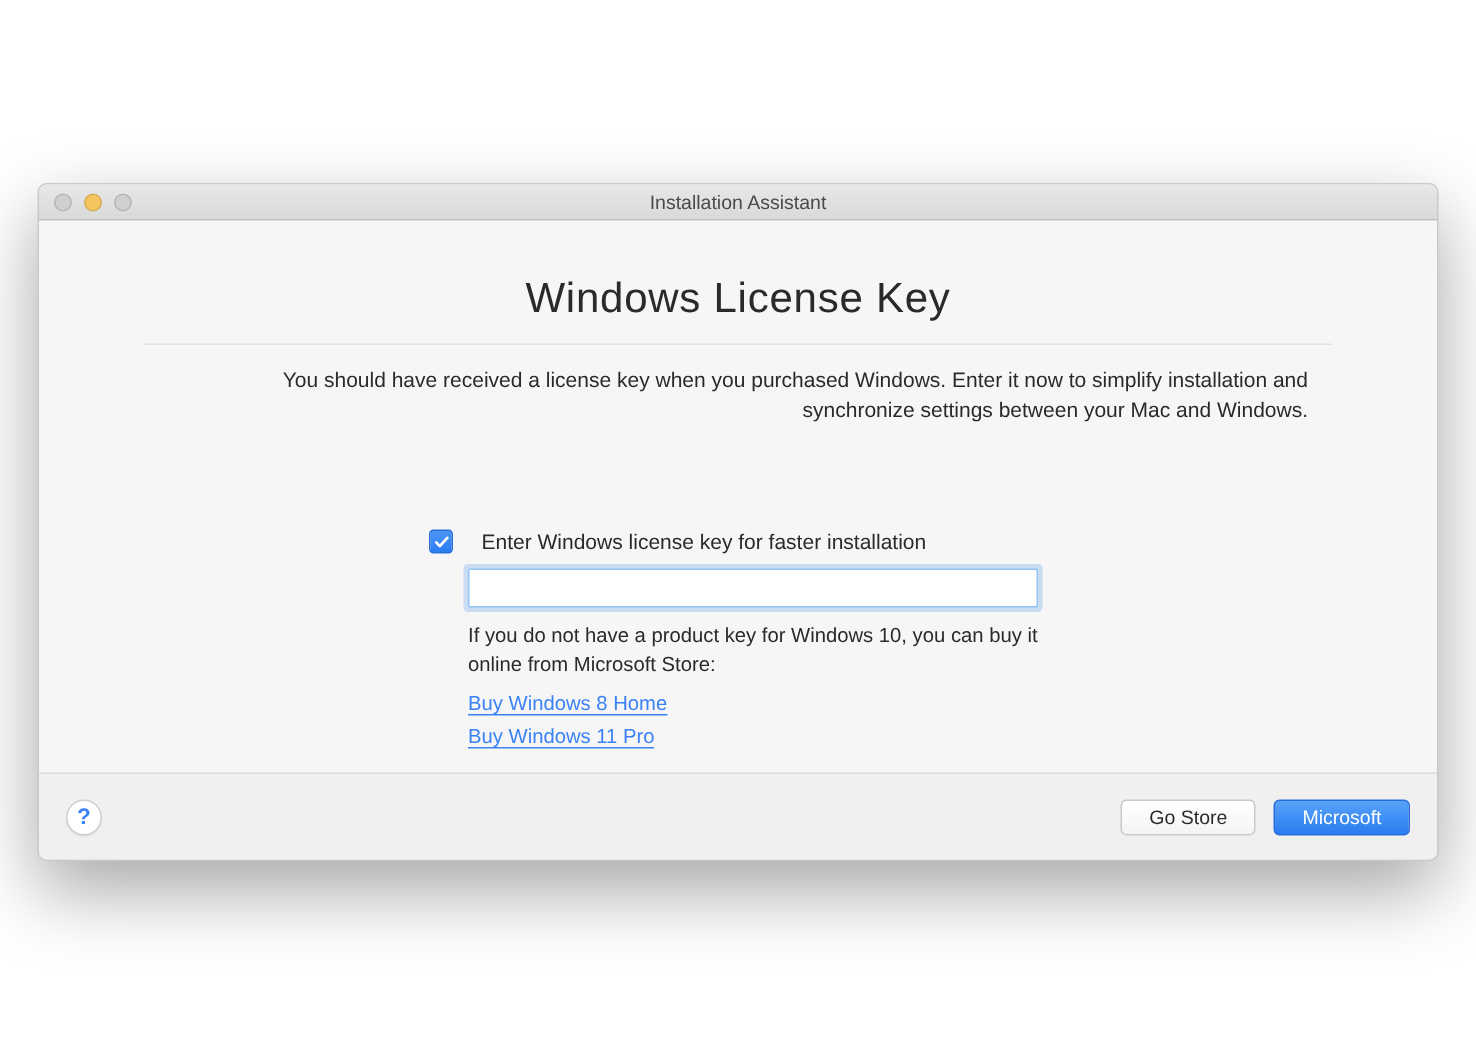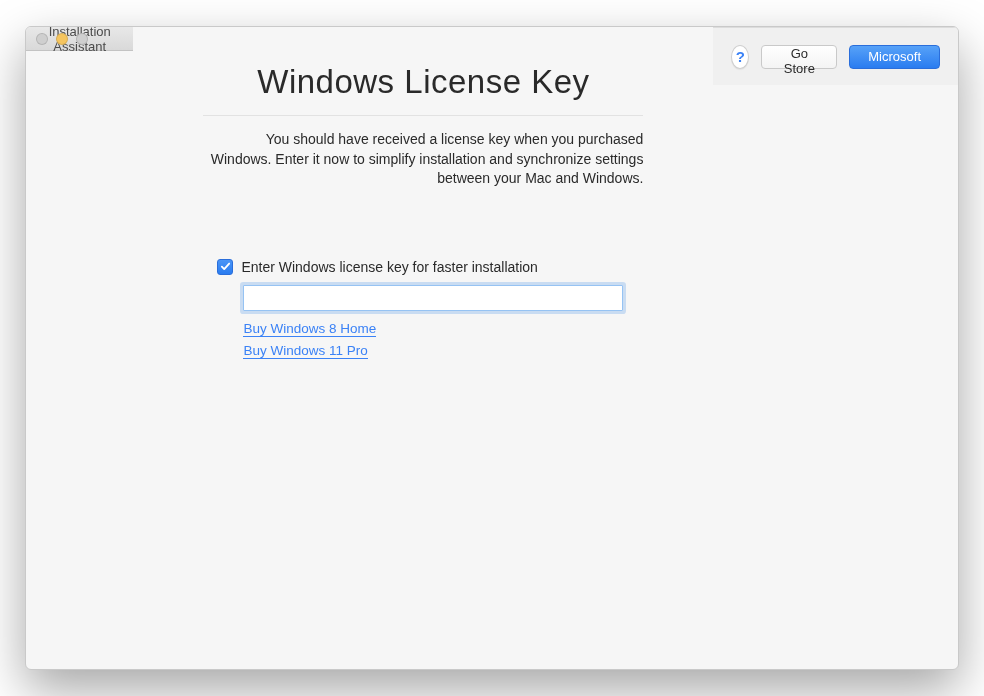--- a/index.html
+++ b/index.html
@@ -11,27 +11,27 @@
       font-family: -apple-system, BlinkMacSystemFont, "Helvetica Neue", Helvetica, Arial, sans-serif;
       background: #fff;
       display: flex;
       align-items: center;
       justify-content: center;
       min-height: 696px;
       width: 984px;
     }
     .window {
       width: 934px;
-      height: 644px;
+      height: 452px;
       background: #f6f6f6;
       border: 1px solid #c9c9c9;
       border-radius: 6px;
       box-shadow: 0 20px 50px rgba(0,0,0,0.35);
       display: flex;
-      flex-direction: row;
+      flex-direction: column;
       overflow: hidden;
     }
     .titlebar {
       height: 24px;
       background: linear-gradient(#e8e8e8, #d9d9d9);
       border-bottom: 1px solid #c3c3c3;
       display: flex;
       align-items: center;
       position: relative;
     }
@@ -60,21 +60,21 @@
       color: #4b4b4b;
     }
     .content {
       flex: 1;
       padding: 36px 70px 0 70px;
       display: flex;
       flex-direction: column;
       align-items: center;
     }
     .page-title {
-      font-size: 33px;
+      font-size: 28px;
       font-weight: 300;
       color: #2a2a2a;
       letter-spacing: 0.5px;
       margin-bottom: 14px;
       text-align: center;
     }
     .divider {
       width: 100%;
       height: 1px;
       background: #e2e2e2;
@@ -88,21 +88,21 @@
       max-width: 760px;
       margin-bottom: 70px;
     }
     .form-area {
       width: 400px;
       margin-left: 40px;
     }
     .checkbox-row {
       display: flex;
       align-items: center;
-      gap: 8px;
+      gap: 19px;
       margin-bottom: 10px;
       margin-left: -26px;
     }
     .checkbox {
       width: 16px;
       height: 16px;
       background: #3b82f6;
       background: linear-gradient(#4a95f7, #2a7cf0);
       border: 1px solid #2a6edb;
       border-radius: 3px;
@@ -213,20 +213,21 @@
         <div class="checkbox">
           <svg viewBox="0 0 12 12">
             <path d="M2 6.2 L4.6 8.8 L10 2.8" stroke="#fff" stroke-width="2" fill="none" stroke-linecap="round" stroke-linejoin="round"></path>
           </svg>
         </div>
         <span class="checkbox-label">Enter Windows license key for faster installation</span>
       </div>
 
       <input class="license-input" type="text" value="" style="">
 
+      <div class="hint">If you do not have a product key for Windows 10, you can buy it online from Microsoft Store:</div>
 
       <a class="store-link">Buy Windows 8 Home</a>
       <a class="store-link">Buy Windows 11 Pro</a>
     </div>
   </div>
 
   <div class="footer">
     <div class="help-btn">
       <span>?</span>
     </div>

